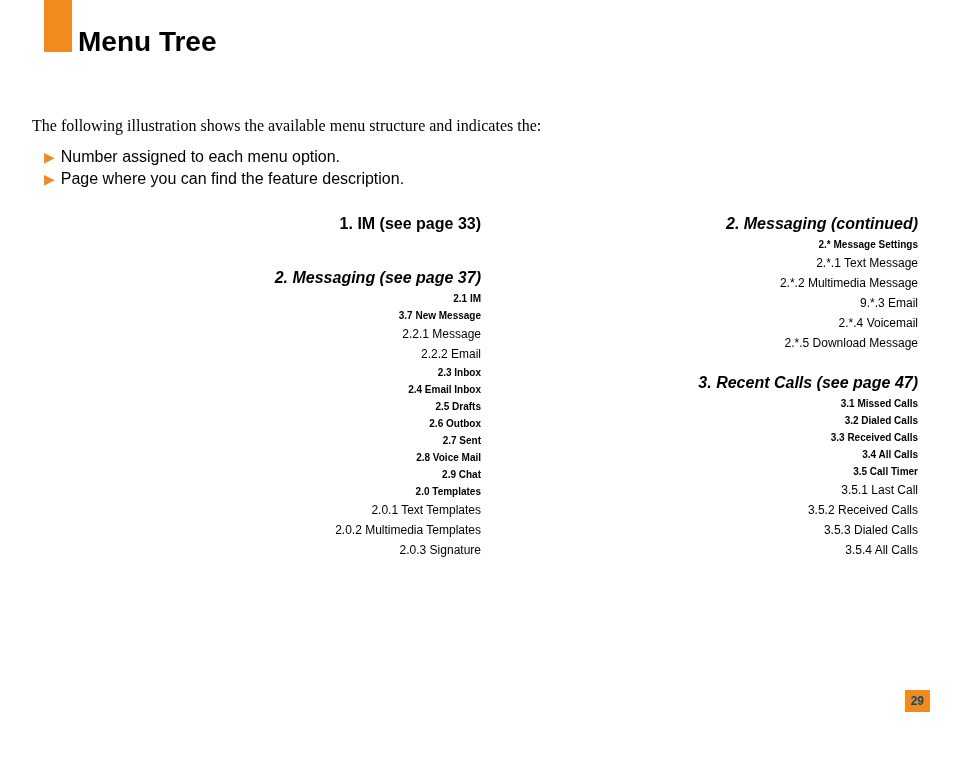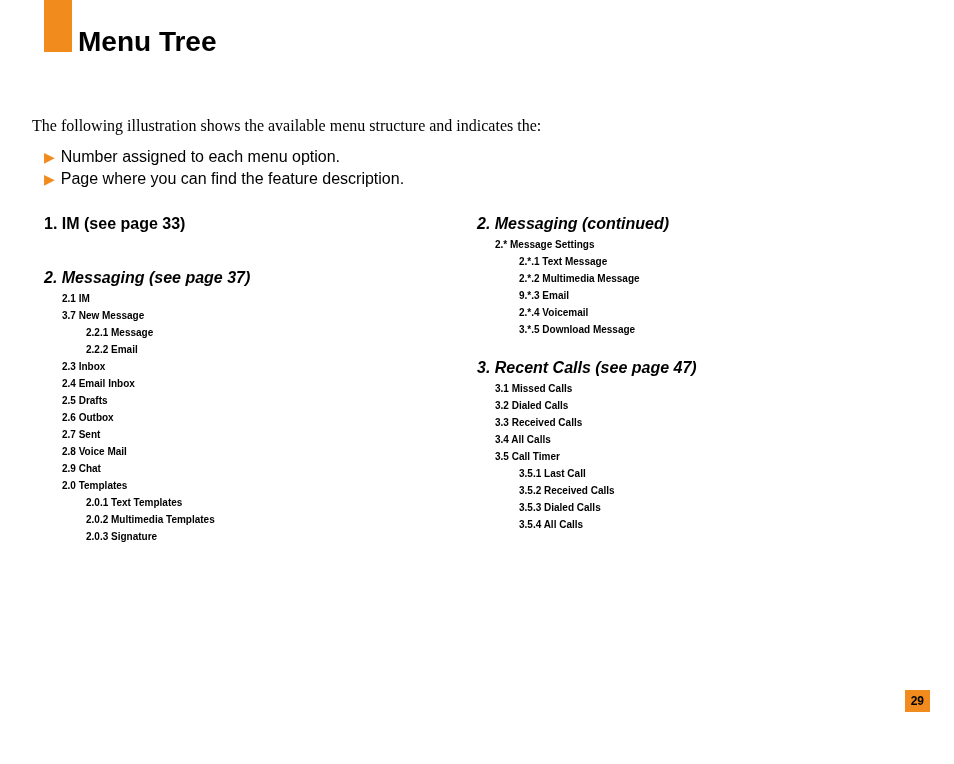--- a/index.html
+++ b/index.html
@@ -48,51 +48,52 @@
   .tri {
     color: #f28b1e;
     font-size: 14px;
     margin-right: 6px;
     display: inline-block;
   }
   .columns {
     position: absolute;
     left: 44px;
     top: 215px;
-    right: 44px;
+    right: 36px;
     display: flex;
+    text-align: right;
   }
   .col {
     width: 50%;
   }
   .section-head {
     font-size: 16px;
     font-weight: bold;
     margin-bottom: 18px;
   }
   .section-head.tight { margin-bottom: 6px; font-style: italic; }
   .sub {
     font-size: 10px;
     font-weight: bold;
     margin-left: 18px;
     margin-bottom: 6px;
   }
   .leaf {
-    font-size: 10px;
-    font-weight: bold;
+    font-size: 12px;
+    font-weight: normal;
     margin-left: 42px;
     margin-bottom: 6px;
   }
   .spacer { height: 18px; }
   .page-num {
     position: absolute;
     right: 24px;
     bottom: 52px;
     background: #f28b1e;
-    color: #000000;
+    color: #0c4a6e;
     font-size: 12px;
     font-weight: bold;
     padding: 4px 6px;
   }
 </style>
 </head>
 <body>
 
 <div class="orange-tab"></div>
 <h1 class="page-title">Menu Tree</h1>
@@ -132,21 +133,21 @@
     <div class="leaf">2.0.3 Signature</div>
   </div>
 
   <div class="col">
     <div class="section-head tight">2.  Messaging (continued)</div>
     <div class="sub">2.* Message Settings</div>
     <div class="leaf">2.*.1 Text Message</div>
     <div class="leaf">2.*.2 Multimedia Message</div>
     <div class="leaf">9.*.3 Email</div>
     <div class="leaf">2.*.4 Voicemail</div>
-    <div class="leaf">3.*.5 Download Message</div>
+    <div class="leaf">2.*.5 Download Message</div>
     <div class="spacer"></div>
     <div class="section-head tight">3.  Recent Calls (see page 47)</div>
     <div class="sub">3.1 Missed Calls</div>
     <div class="sub">3.2 Dialed Calls</div>
     <div class="sub">3.3 Received Calls</div>
     <div class="sub">3.4 All Calls</div>
     <div class="sub">3.5 Call Timer</div>
     <div class="leaf">3.5.1 Last Call</div>
     <div class="leaf">3.5.2 Received Calls</div>
     <div class="leaf">3.5.3 Dialed Calls</div>

